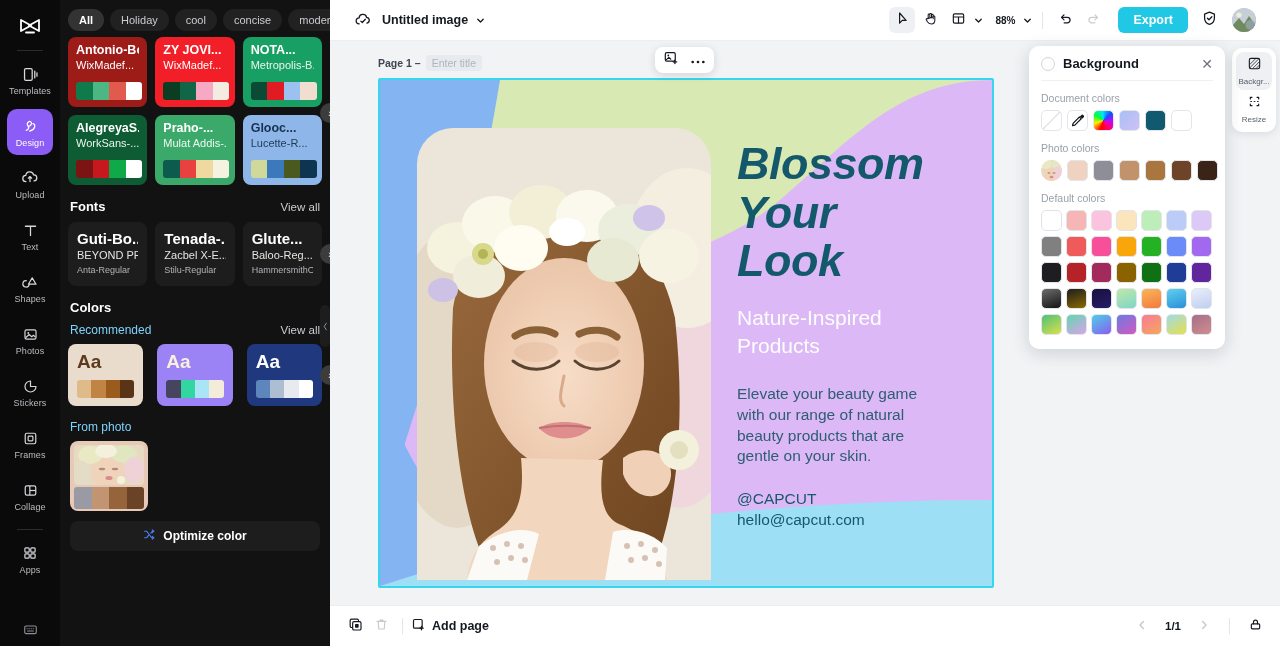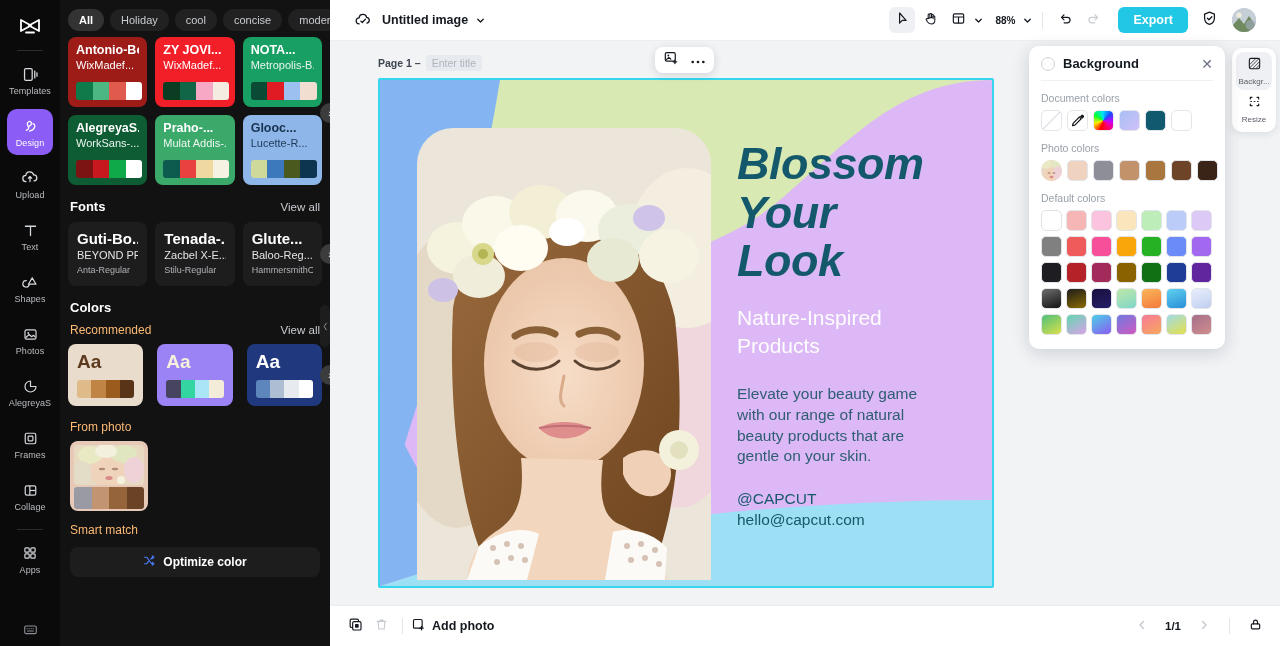--- a/index.html
+++ b/index.html
@@ -49,21 +49,21 @@
   .tswatch i { flex:1; }
 
   .arrow-btn {
     position:absolute; width:20px; height:20px; border-radius:50%;
     background:#3c3c3c; color:#e6e6e6; display:flex; align-items:center; justify-content:center;
     font-size:10px; cursor:pointer; z-index:6;
   }
 
   .sec-head { display:flex; align-items:baseline; justify-content:space-between; padding:14px 10px 8px; }
   .sec-title { color:#fff; font-size:13px; font-weight:bold; }
-  .sec-sub { color:#fdba74; font-size:12px; }
+  .sec-sub { color:#7dd3fc; font-size:12px; }
   .view-all { color:#c9ccd1; font-size:11.5px; cursor:pointer; }
 
   .font-grid { display:grid; grid-template-columns:repeat(3,1fr); gap:8px; padding:0 8px; position:relative; }
   .fcard { background:#1d1d1d; border-radius:8px; height:64px; padding:8px 9px; overflow:hidden; cursor:pointer; }
   .fcard .f1 { color:#fff; font-size:15px; font-weight:bold; line-height:1.15; white-space:nowrap; overflow:hidden; }
   .fcard .f2 { color:#e4e4e4; font-size:11px; line-height:1.2; margin-top:2px; white-space:nowrap; overflow:hidden; }
   .fcard .f3 { color:#b0b3b8; font-size:9px; line-height:1.2; margin-top:3px; white-space:nowrap; overflow:hidden; }
 
   .color-grid { display:grid; grid-template-columns:repeat(3,1fr); gap:14px; padding:0 8px; position:relative; }
   .ccard { height:62px; border-radius:8px; padding:8px 9px; position:relative; cursor:pointer; }
@@ -257,21 +257,21 @@
       </span>
       <span class="ri-lb">Photos</span>
     </div>
 
     <div class="rail-item">
       <span class="ri-ico">
         <svg width="17" height="17" viewBox="0 0 20 20" fill="none">
             <path d="M10 3.5a6.5 6.5 0 1 0 6.5 6.5H10z" stroke="#d5d8dc" stroke-width="1.4" stroke-linejoin="round"></path>
           </svg>
       </span>
-      <span class="ri-lb">AlegreyaS</span>
+      <span class="ri-lb">Stickers</span>
     </div>
 
     <div class="rail-item">
       <span class="ri-ico">
         <svg width="17" height="17" viewBox="0 0 20 20" fill="none">
             <rect x="3.8" y="3.8" width="12.4" height="12.4" rx="2" stroke="#d5d8dc" stroke-width="1.4"></rect>
             <rect x="7.2" y="7.2" width="5.6" height="5.6" rx="1" stroke="#d5d8dc" stroke-width="1.4"></rect>
           </svg>
       </span>
       <span class="ri-lb">Frames</span>
@@ -475,23 +475,20 @@
         </svg>
       </div>
       <div class="pswatch" id="psw">
           <i style="background: rgb(154, 154, 165);"></i>
           <i style="background: rgb(195, 148, 113);"></i>
           <i style="background: rgb(150, 100, 58);"></i>
           <i style="background: rgb(106, 67, 38);"></i>
         </div>
     </div>
 
-    <div class="sec-head" style="padding-bottom:0; padding-top:12px;">
-      <div class="sec-sub">Smart match</div>
-    </div>
 
     <div class="optimize">
       <span>
         <svg width="13" height="13" viewBox="0 0 16 16" fill="none">
             <path d="M2 4h2.6l6 8H13" stroke="#4c7dfb" stroke-width="1.5" stroke-linecap="round" stroke-linejoin="round"></path>
             <path d="M2 12h2.6l2.1-2.8" stroke="#4c7dfb" stroke-width="1.5" stroke-linecap="round"></path>
             <path d="M9.6 6.2 11.6 4H13" stroke="#4c7dfb" stroke-width="1.5" stroke-linecap="round"></path>
             <path d="M11.4 2.3 13.3 4l-1.9 1.7M11.4 10.3 13.3 12l-1.9 1.7" stroke="#4c7dfb" stroke-width="1.4" stroke-linecap="round" stroke-linejoin="round"></path>
           </svg>
       </span>
@@ -758,21 +755,21 @@
       </span>
     </div>
     <span class="bb-div"></span>
     <div class="addpage">
       <span>
         <svg width="15" height="15" viewBox="0 0 18 18" fill="none">
             <rect x="3" y="3" width="10.4" height="10.4" rx="1.5" stroke="#14181f" stroke-width="1.4"></rect>
             <path d="M12.6 11.4v4M10.6 13.4h4" stroke="#14181f" stroke-width="1.6" stroke-linecap="round"></path>
           </svg>
       </span>
-      <span>Add photo</span>
+      <span>Add page</span>
     </div>
     <div class="bb-right">
       <div class="bb-btn">
         <span>
           <svg width="12" height="12" viewBox="0 0 12 12" fill="none">
               <path d="M7.4 2.4 4 6l3.4 3.6" stroke="#c6cad0" stroke-width="1.4" stroke-linecap="round" stroke-linejoin="round"></path>
             </svg>
         </span>
       </div>
       <span class="pg-count">1/1</span>

